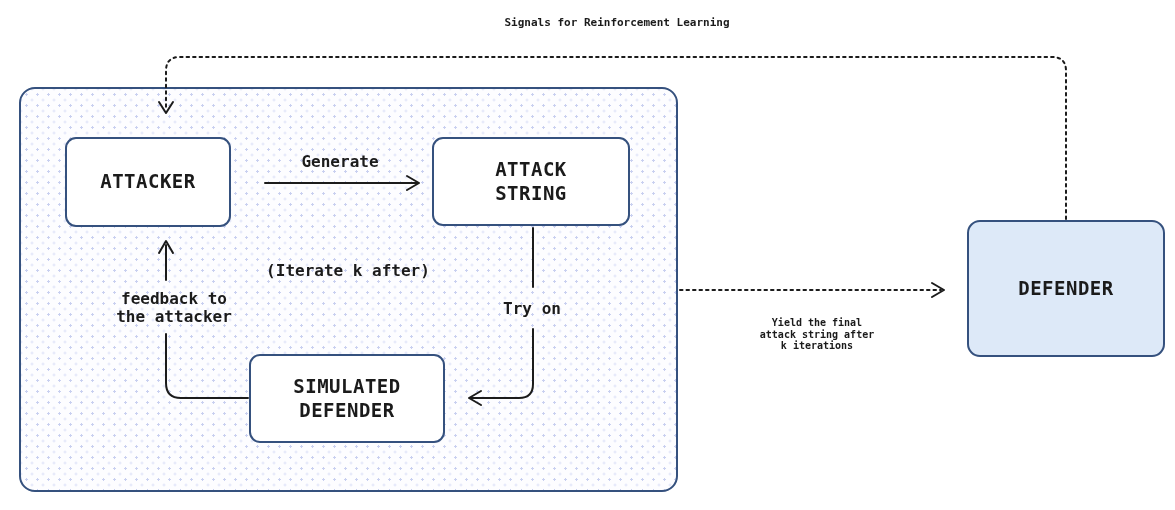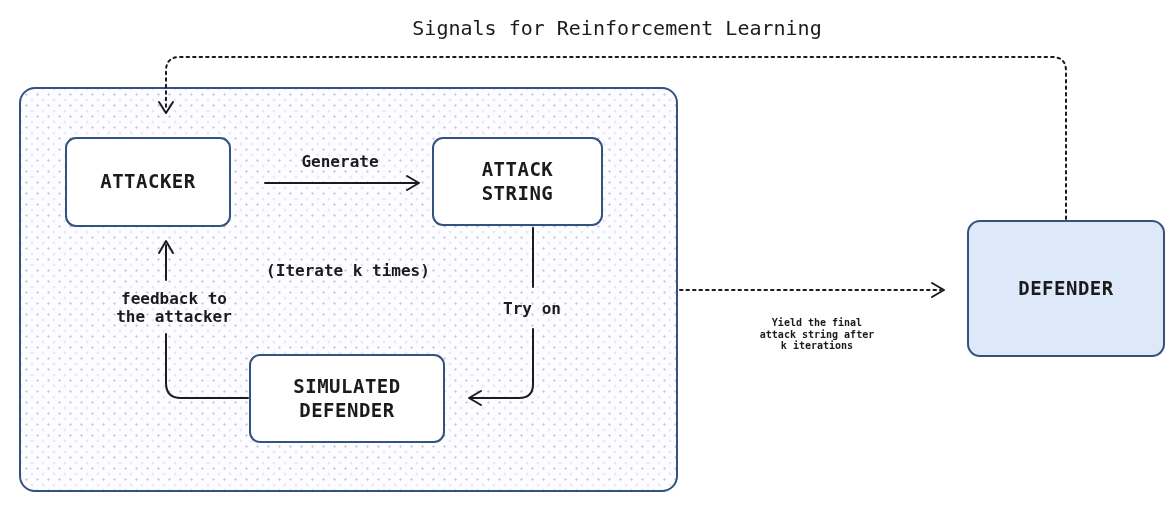--- a/index.html
+++ b/index.html
@@ -13,42 +13,42 @@
   *{margin:0;padding:0;box-sizing:border-box;}
   html,body{background:#ffffff;}
   body{
     width:1175px;height:510px;position:relative;overflow:hidden;
     font-family:"DejaVu Sans Mono","Liberation Mono",monospace;
     color:var(--text);
   }
   .abs{position:absolute;}
   .page-title{
     left:617px;top:16px;transform:translateX(-50%);
-    font-size:20px;font-weight:normal;white-space:nowrap;
+    font-size:11px;font-weight:bold;white-space:nowrap;
   }
   svg.wires{left:0;top:0;pointer-events:none;}
   .container-box{
     left:19px;top:87px;width:659px;height:405px;
     border:2px solid var(--border);border-radius:16px;
     background-color:#fdfdff;
     background-image:
       radial-gradient(var(--dot) 1.2px, transparent 1.4px),
       radial-gradient(var(--dot2) 1.2px, transparent 1.4px);
     background-size:11px 11px;
     background-position:0 0,5.5px 5.5px;
   }
   .node{
     border:2px solid var(--border);border-radius:11px;
     background:#ffffff;
     display:flex;align-items:center;justify-content:center;
     font-size:19px;font-weight:bold;letter-spacing:.5px;
     text-align:center;white-space:pre-line;line-height:1.22;
   }
   .node-attacker{left:65px;top:137px;width:166px;height:90px;}
-  .node-attack-string{left:432px;top:137px;width:171px;height:89px;}
+  .node-attack-string{left:432px;top:137px;width:198px;height:89px;}
   .node-simulated-defender{left:249px;top:354px;width:196px;height:89px;}
   .node-defender{left:967px;top:220px;width:198px;height:137px;background:var(--defender-fill);border-radius:13px;}
   .edge-label{
     transform:translate(-50%,-50%);
     font-size:16px;font-weight:bold;text-align:center;
     white-space:pre-line;line-height:1.12;
   }
   .lbl-generate{left:340px;top:162px;}
   .lbl-iterate{left:348px;top:271px;}
   .lbl-try-on{left:532px;top:309px;}
@@ -95,19 +95,19 @@
 </svg>
 
 <div class="abs node node-attacker">ATTACKER</div>
 <div class="abs node node-attack-string">ATTACK
 STRING</div>
 <div class="abs node node-simulated-defender">SIMULATED
 DEFENDER</div>
 <div class="abs node node-defender">DEFENDER</div>
 
 <div class="abs edge-label lbl-generate">Generate</div>
-<div class="abs edge-label lbl-iterate">(Iterate k times)</div>
+<div class="abs edge-label lbl-iterate">(Iterate k after)</div>
 <div class="abs edge-label lbl-try-on">Try on</div>
 <div class="abs edge-label lbl-feedback">feedback to
 the attacker</div>
 <div class="abs edge-label lbl-yield">Yield the final
 attack string after
 k iterations</div>
 
 </body></html>

